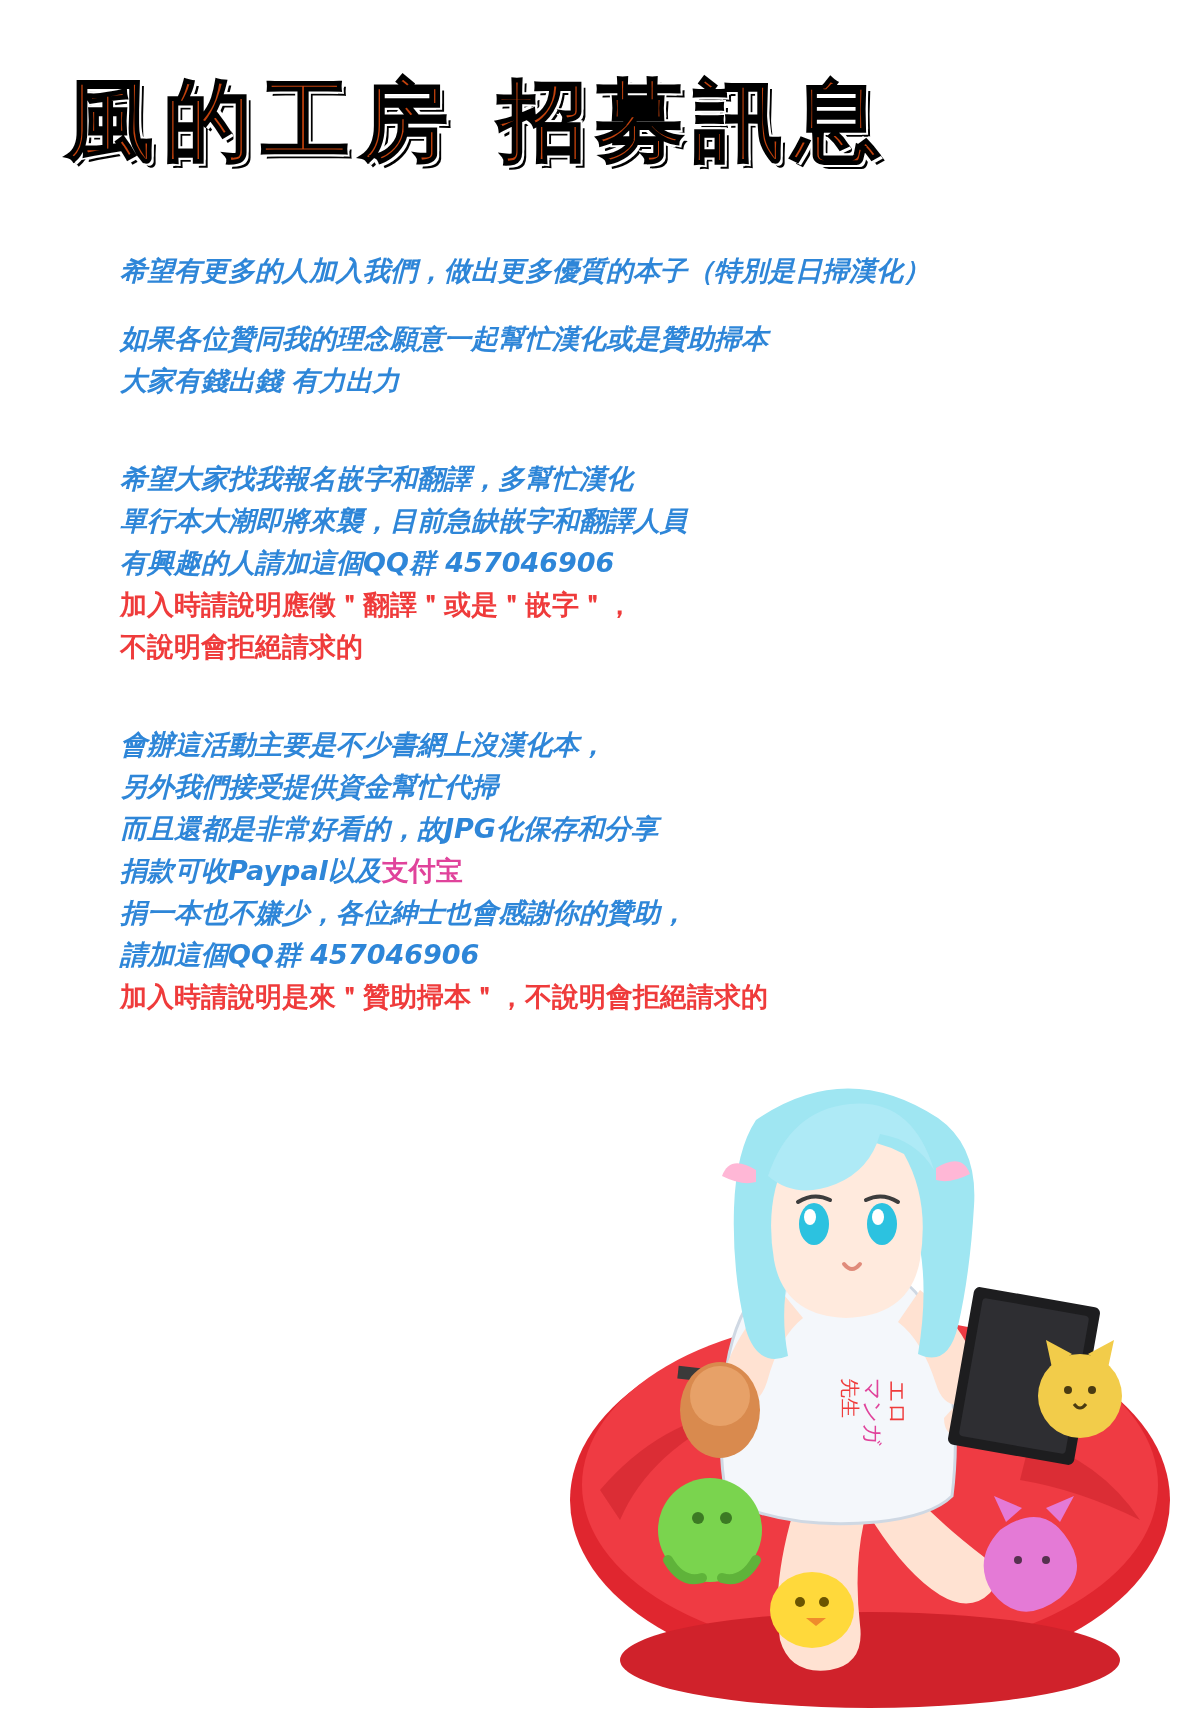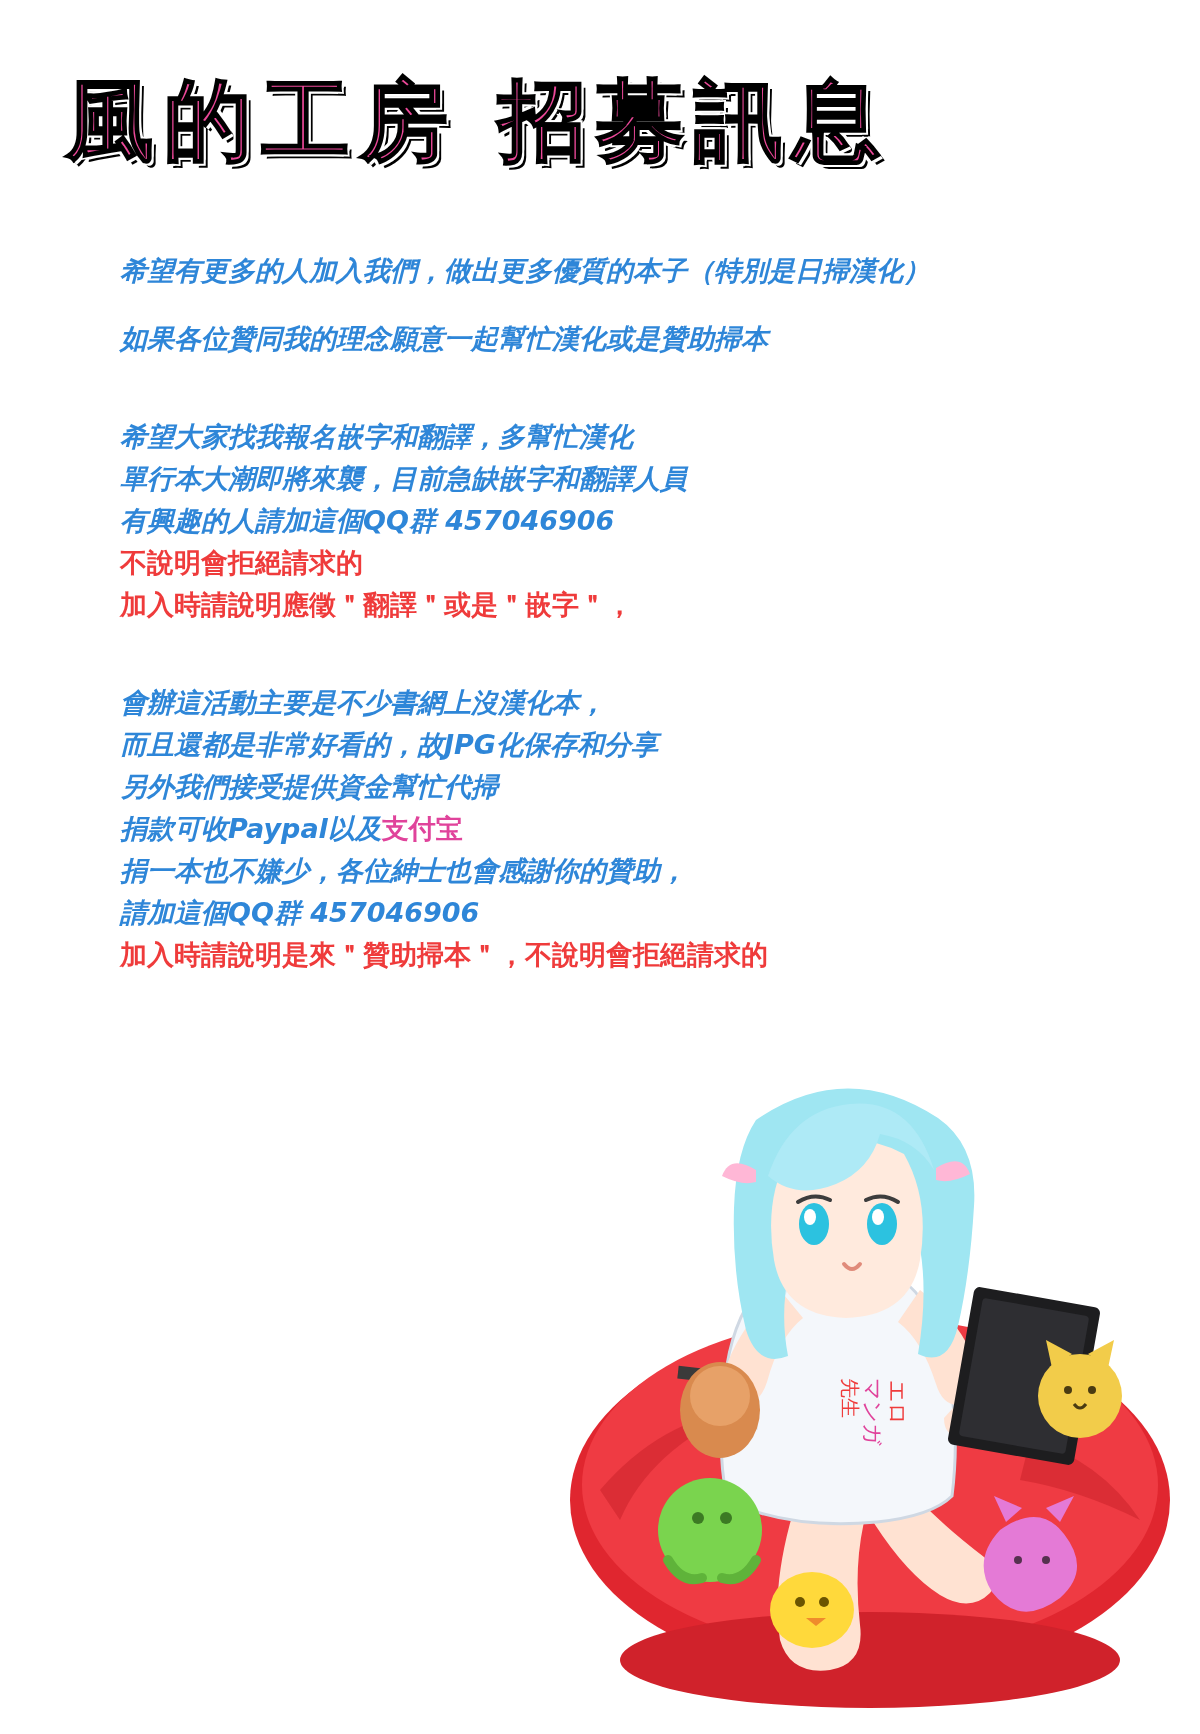--- a/index.html
+++ b/index.html
@@ -25,21 +25,21 @@
   .title {
     position: absolute;
     top: 62px;
     left: 0;
     width: 956px;
     text-align: center;
     font-family: "DejaVu Sans", sans-serif;
     font-size: 88px;
     font-weight: bold;
     letter-spacing: 10px;
-    color: #ec4899;
+    color: #c2410c;
     -webkit-text-stroke: 2px #000;
     text-shadow:
       3px 3px 0 #ffffff,
       -3px 3px 0 #ffffff,
       3px -3px 0 #ffffff,
       -3px -3px 0 #ffffff,
       5px 5px 0 #000000;
     white-space: nowrap;
   }
 
@@ -83,38 +83,39 @@
   <div class="title" data-bind="document.title">風的工房 招募訊息</div>
 
   <div class="body-text">
 
     <div class="para">
       <div class="line blue" data-bind="document.intro.0.text">希望有更多的人加入我們，做出更多優質的本子（特別是日掃漢化）</div>
     </div>
 
     <div class="para">
       <div class="line blue" data-bind="document.section_ideals.0.text">如果各位贊同我的理念願意一起幫忙漢化或是贊助掃本</div>
+      <div class="line blue" data-bind="document.section_ideals.2.text">大家有錢出錢 有力出力</div>
     </div>
 
     <div class="gap-md"></div>
 
     <div class="para">
       <div class="line blue" data-bind="document.section_recruit.lines.1.text">希望大家找我報名嵌字和翻譯，多幫忙漢化</div>
       <div class="line blue" data-bind="document.section_recruit.lines.0.text">單行本大潮即將來襲，目前急缺嵌字和翻譯人員</div>
       <div class="line blue" data-bind="document.section_recruit.lines.2.text">有興趣的人請加這個QQ群 457046906</div>
+      <div class="line red" data-bind="document.section_recruit.lines.3.text">加入時請說明應徵＂翻譯＂或是＂嵌字＂，</div>
       <div class="line red" data-bind="document.section_recruit.lines.4.text">不說明會拒絕請求的</div>
-      <div class="line red" data-bind="document.section_recruit.lines.3.text">加入時請說明應徵＂翻譯＂或是＂嵌字＂，</div>
     </div>
 
     <div class="gap-md"></div>
 
     <div class="para">
       <div class="line blue" data-bind="document.section_sponsor.lines.0.text">會辦這活動主要是不少書網上沒漢化本，</div>
+      <div class="line blue" data-bind="document.section_sponsor.lines.2.text">另外我們接受提供資金幫忙代掃</div>
       <div class="line blue" data-bind="document.section_sponsor.lines.1.text">而且還都是非常好看的，故JPG化保存和分享</div>
-      <div class="line blue" data-bind="document.section_sponsor.lines.2.text">另外我們接受提供資金幫忙代掃</div>
       <div class="line"><span class="blue" data-bind="document.section_sponsor.donate_prefix">捐款可收Paypal以及</span><span class="pink" data-bind="document.section_sponsor.donate_highlight">支付宝</span></div>
       <div class="line blue" data-bind="document.section_sponsor.lines2.0.text">捐一本也不嫌少，各位紳士也會感謝你的贊助，</div>
       <div class="line blue" data-bind="document.section_sponsor.lines2.1.text">請加這個QQ群 457046906</div>
       <div class="line red" data-bind="document.section_sponsor.lines2.2.text">加入時請說明是來＂贊助掃本＂，不說明會拒絕請求的</div>
     </div>
 
   </div>
 
   <div class="illus">
     <svg viewBox="0 0 620 660" width="620" height="660" xmlns="http://www.w3.org/2000/svg">

